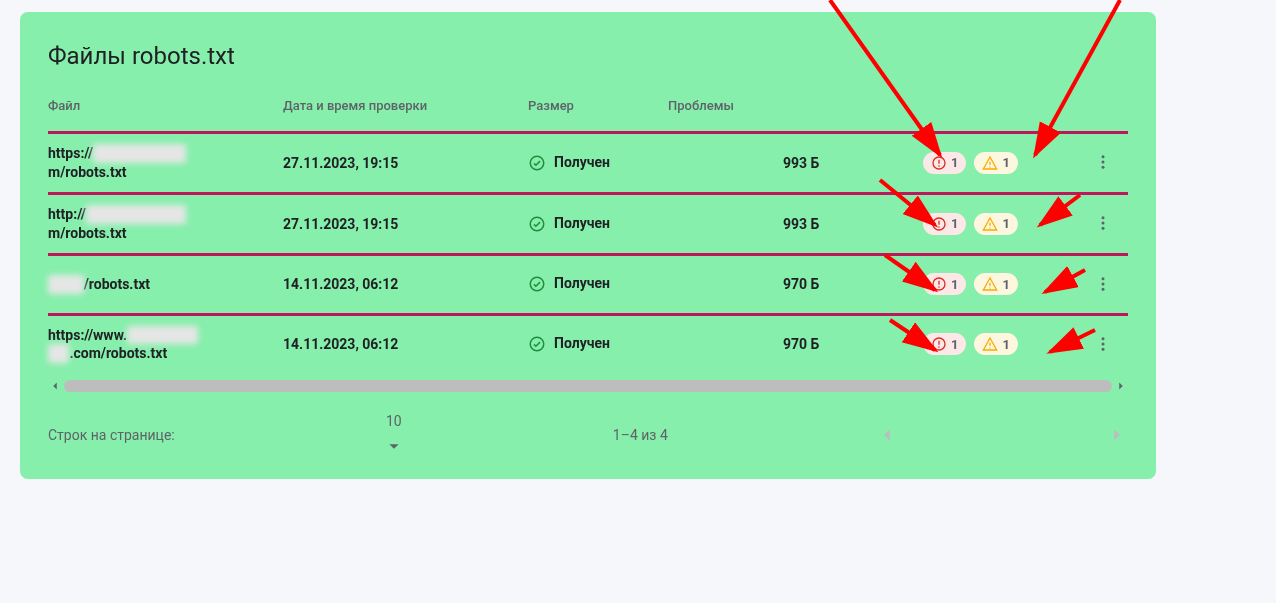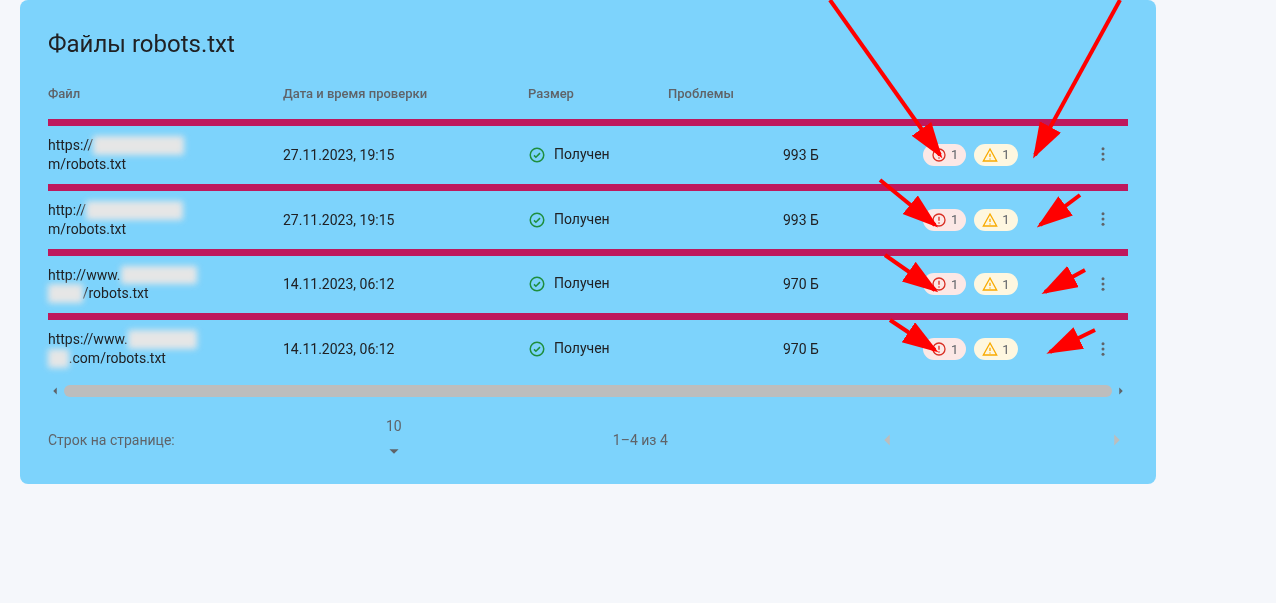--- a/index.html
+++ b/index.html
@@ -8,23 +8,23 @@
     background: #f5f7fb;
     color: #202124;
     width: 1276px;
     height: 603px;
     overflow: hidden;
     position: relative;
   }
   .card {
     position: absolute;
     left: 20px;
-    top: 0;
+    top: 12px;
     width: 1136px;
-    background: #7dd3fc;
+    background: #86efac;
     border-radius: 8px;
     padding: 30px 28px 22px 28px;
   }
   .title {
     font-size: 24px;
     font-weight: 400;
     color: #202124;
     margin-bottom: 28px;
   }
   .table { width: 100%; }
@@ -32,23 +32,24 @@
     display: flex;
     align-items: center;
   }
   .thead {
     color: #5f6368;
     font-size: 13px;
     font-weight: 500;
     padding-bottom: 18px;
   }
   .trow {
-    border-top: 7px solid #be185d;
+    border-top: 3px solid #be185d;
     min-height: 60px;
     padding: 10px 0;
+    font-weight: bold;
   }
   .col-file   { width: 235px; }
   .col-date   { width: 245px; }
   .col-status { width: 255px; }
   .col-size   { width: 140px; }
   .col-issues { width: 160px; display:flex; gap:8px; }
   .col-menu   { width: 40px; text-align: center; }
 
   .cell { font-size: 14px; color: #202124; }
   .file-line1, .file-line2 { display:block; line-height: 1.35; }
@@ -201,21 +202,20 @@
         <svg width="18" height="18" viewBox="0 0 24 24">
                 <circle cx="12" cy="5" r="2" fill="currentColor"></circle>
                 <circle cx="12" cy="12" r="2" fill="currentColor"></circle>
                 <circle cx="12" cy="19" r="2" fill="currentColor"></circle>
               </svg>
       </span>
     </div>
         </div>
         <div class="trow">
     <div class="col-file cell">
-      <span class="file-line1">http://www.<span class="blur">xxxxxxxxxxx</span></span>
       <span class="file-line2"><span class="blur">xxxxx</span>/robots.txt</span>
     </div>
     <div class="col-date cell">14.11.2023, 06:12</div>
     <div class="col-status cell">
       <span class="status-wrap">
         <svg class="check-icon" viewBox="0 0 24 24">
                 <circle cx="12" cy="12" r="9" fill="none" stroke="currentColor" stroke-width="2"></circle>
                 <path d="M8 12.5l2.5 2.5L16 9.5" fill="none" stroke="currentColor" stroke-width="2"></path>
               </svg>
         <span>Получен</span>

